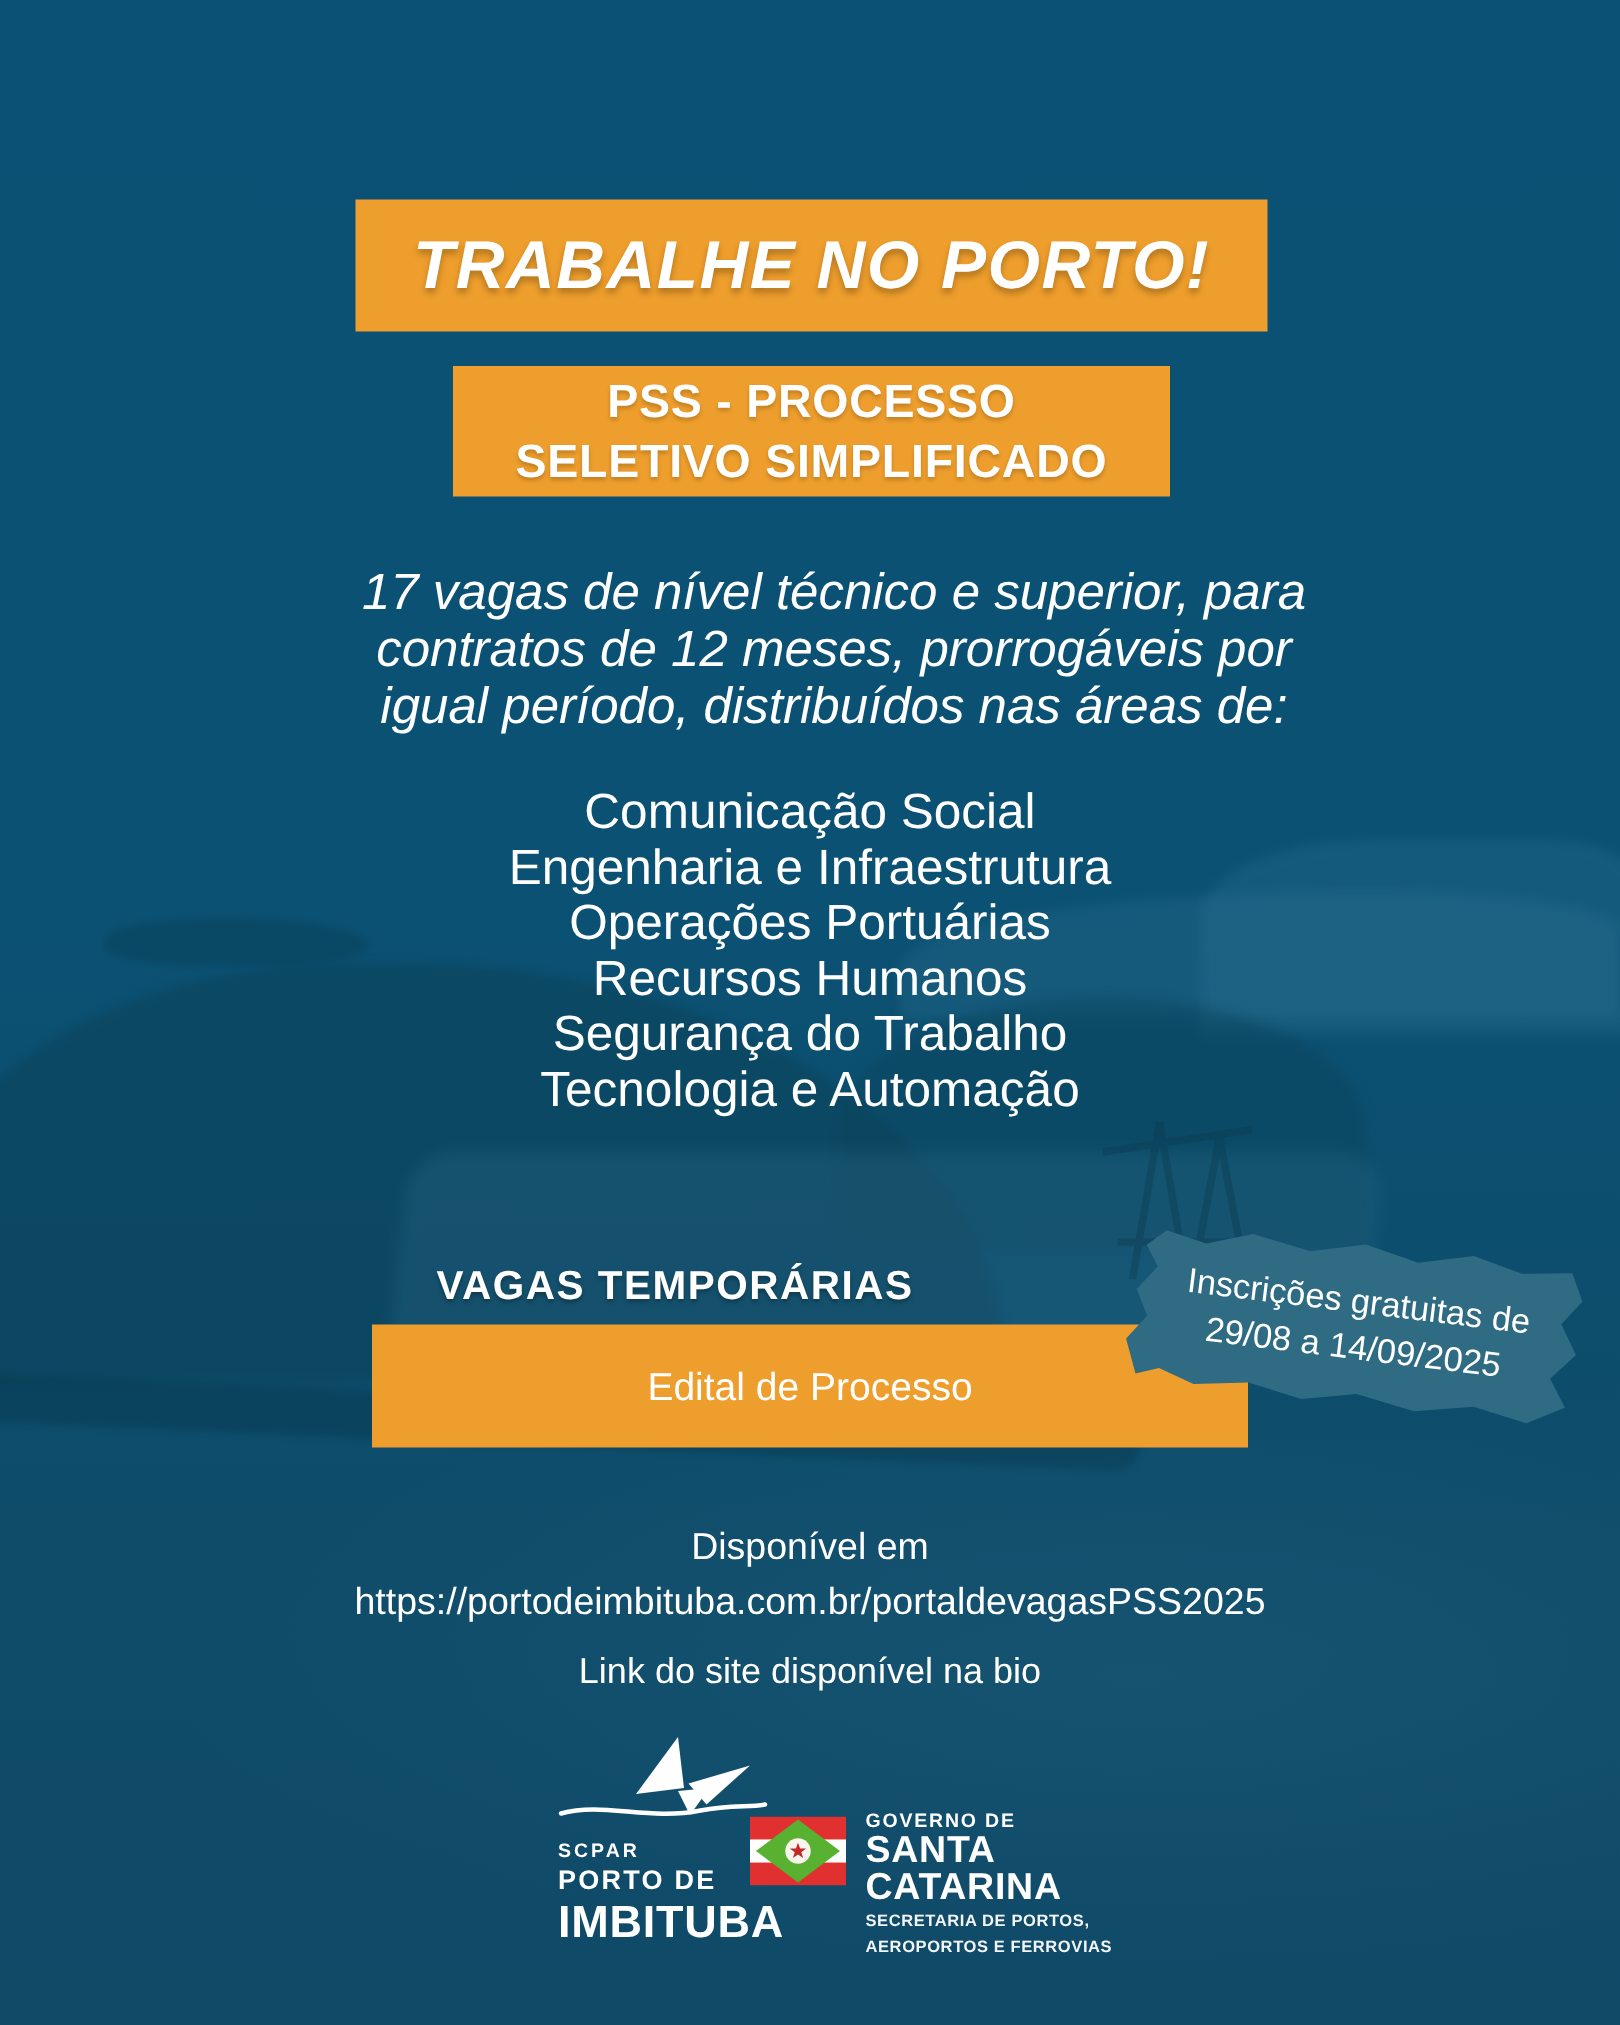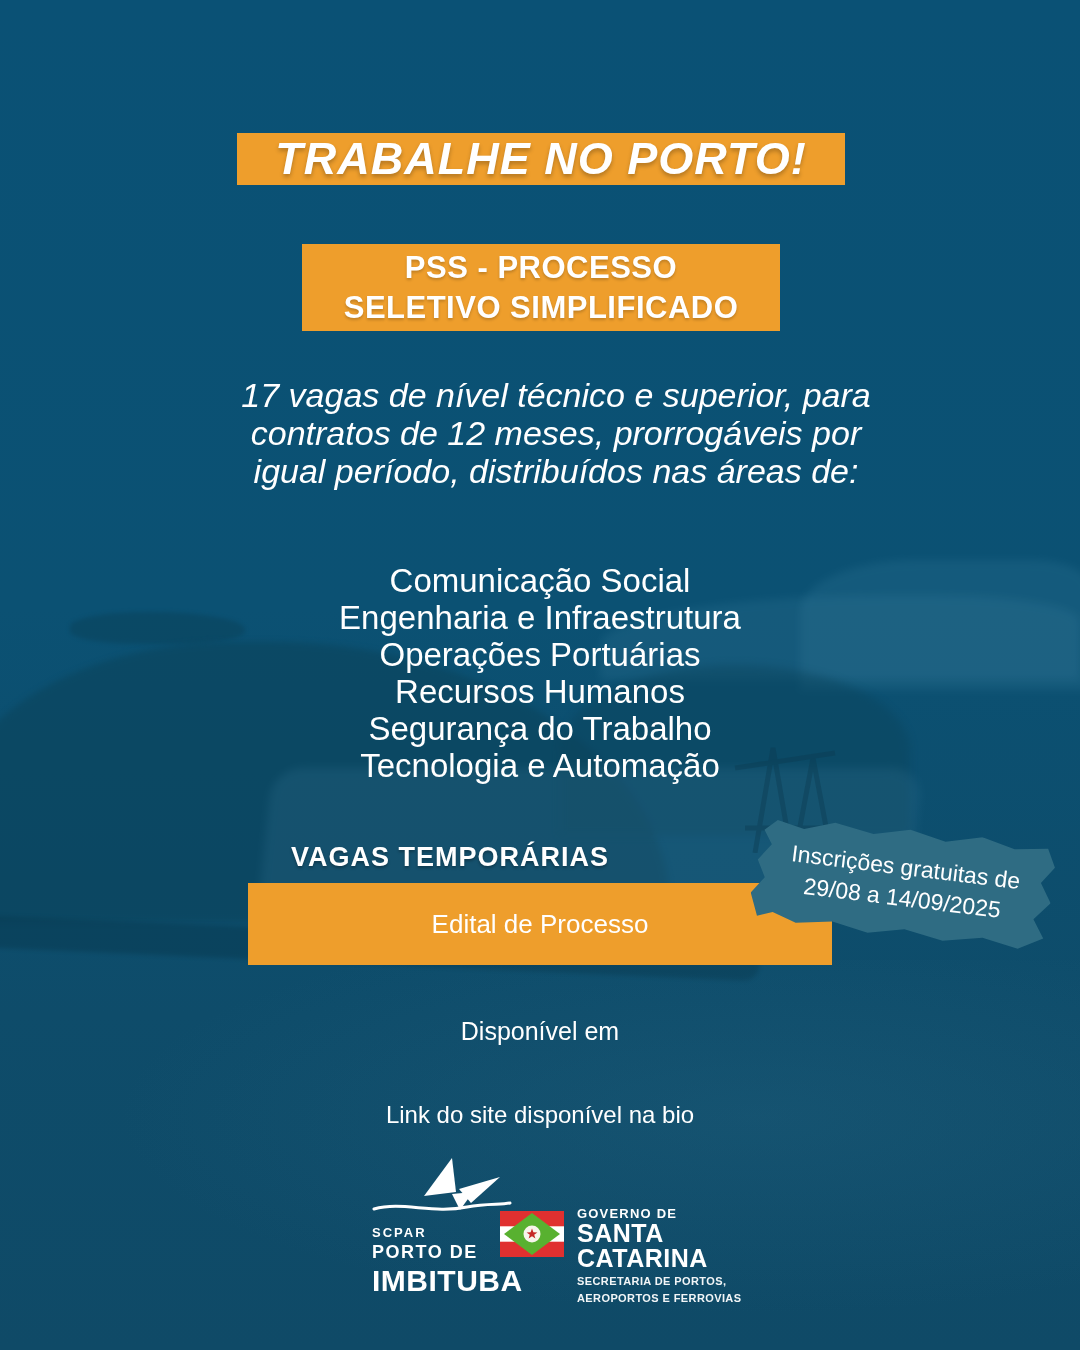--- a/index.html
+++ b/index.html
@@ -18,37 +18,37 @@
   .bg-city{left:800px;top:560px;width:290px;height:130px;background:#4187A6;opacity:.18;border-radius:40% 20% 0 0;filter:blur(4px);}
   .bg-hill-main{left:-60px;top:642px;width:730px;height:280px;background:#0B445C;opacity:.6;border-radius:40% 55% 10% 10% / 70% 95% 0 0;filter:blur(3px);}
   .bg-hill-right{left:560px;top:665px;width:350px;height:170px;background:#0B445C;opacity:.45;border-radius:50% 50% 0 0;filter:blur(4px);}
   .bg-port-flat{left:265px;top:768px;width:650px;height:145px;background:#337291;opacity:.25;filter:blur(5px);transform:skewX(-6deg);border-radius:30px;}
   .bg-breakwater{left:-30px;top:932px;width:790px;height:32px;background:#07384E;opacity:.45;border-radius:16px;transform:rotate(2.5deg);filter:blur(2px);}
   .bg-crane{left:725px;top:688px;width:120px;height:165px;opacity:.5;}
   .bg-sea-sheen{left:0;top:960px;width:1080px;height:390px;background:radial-gradient(ellipse at 70% 40%, rgba(53,118,148,.18), rgba(0,0,0,0) 60%);}
 
   
   .banner{background:#EE9E2C;display:flex;align-items:center;justify-content:center;flex-direction:column;}
-  .banner-title{left:237px;top:133px;width:608px;height:52px;}
+  .banner-title{left:237px;top:133px;width:608px;height:88px;}
   .banner-title span{
     font-style:italic;font-weight:bold;font-size:45px;letter-spacing:1px;
     text-shadow:0 3px 4px rgba(0,0,0,.25);white-space:nowrap;
   }
   .banner-sub{left:302px;top:244px;width:478px;height:87px;}
   .banner-sub span{
     font-weight:bold;font-size:31px;line-height:40px;letter-spacing:.5px;
     text-shadow:0 2px 3px rgba(0,0,0,.2);white-space:nowrap;text-align:center;
   }
 
   
   .intro{left:16px;top:376px;width:1080px;text-align:center;
     font-style:italic;font-size:34px;line-height:38px;font-weight:normal;}
 
   
-  .areas{left:0;top:562px;width:1080px;text-align:center;font-size:33px;line-height:37px;}
+  .areas{left:0;top:522px;width:1080px;text-align:center;font-size:33px;line-height:37px;}
 
   
   .vagas{left:0;top:842px;width:900px;text-align:center;font-weight:bold;font-size:27px;
     letter-spacing:1px;text-shadow:0 2px 3px rgba(0,0,0,.3);}
 
   
   .edital{left:248px;top:883px;width:584px;height:82px;z-index:2;}
   .edital span{font-size:26px;line-height:34px;text-align:center;white-space:nowrap;}
 
   
@@ -130,20 +130,21 @@
     <span>Edital de Processo</span>
   </div>
 
   <div class="layer badge">
     <span>Inscrições gratuitas de</span>
     <span>29/08 a 14/09/2025</span>
   </div>
 
   <div class="layer availability">
     <div>Disponível em</div>
+    <div>https://portodeimbituba.com.br/portaldevagasPSS2025</div>
   </div>
   <div class="layer bio-note">Link do site disponível na bio</div>
 
   <div class="layer port-logo">
     <svg width="140" height="60" viewBox="0 0 140 60">
       <g fill="#ffffff">
         <polygon points="80,2 52,40 84,36"></polygon>
         <polygon points="87,33 128,21 99,47"></polygon>
         <polygon points="80,38 101,36 88,54"></polygon>
       </g>

